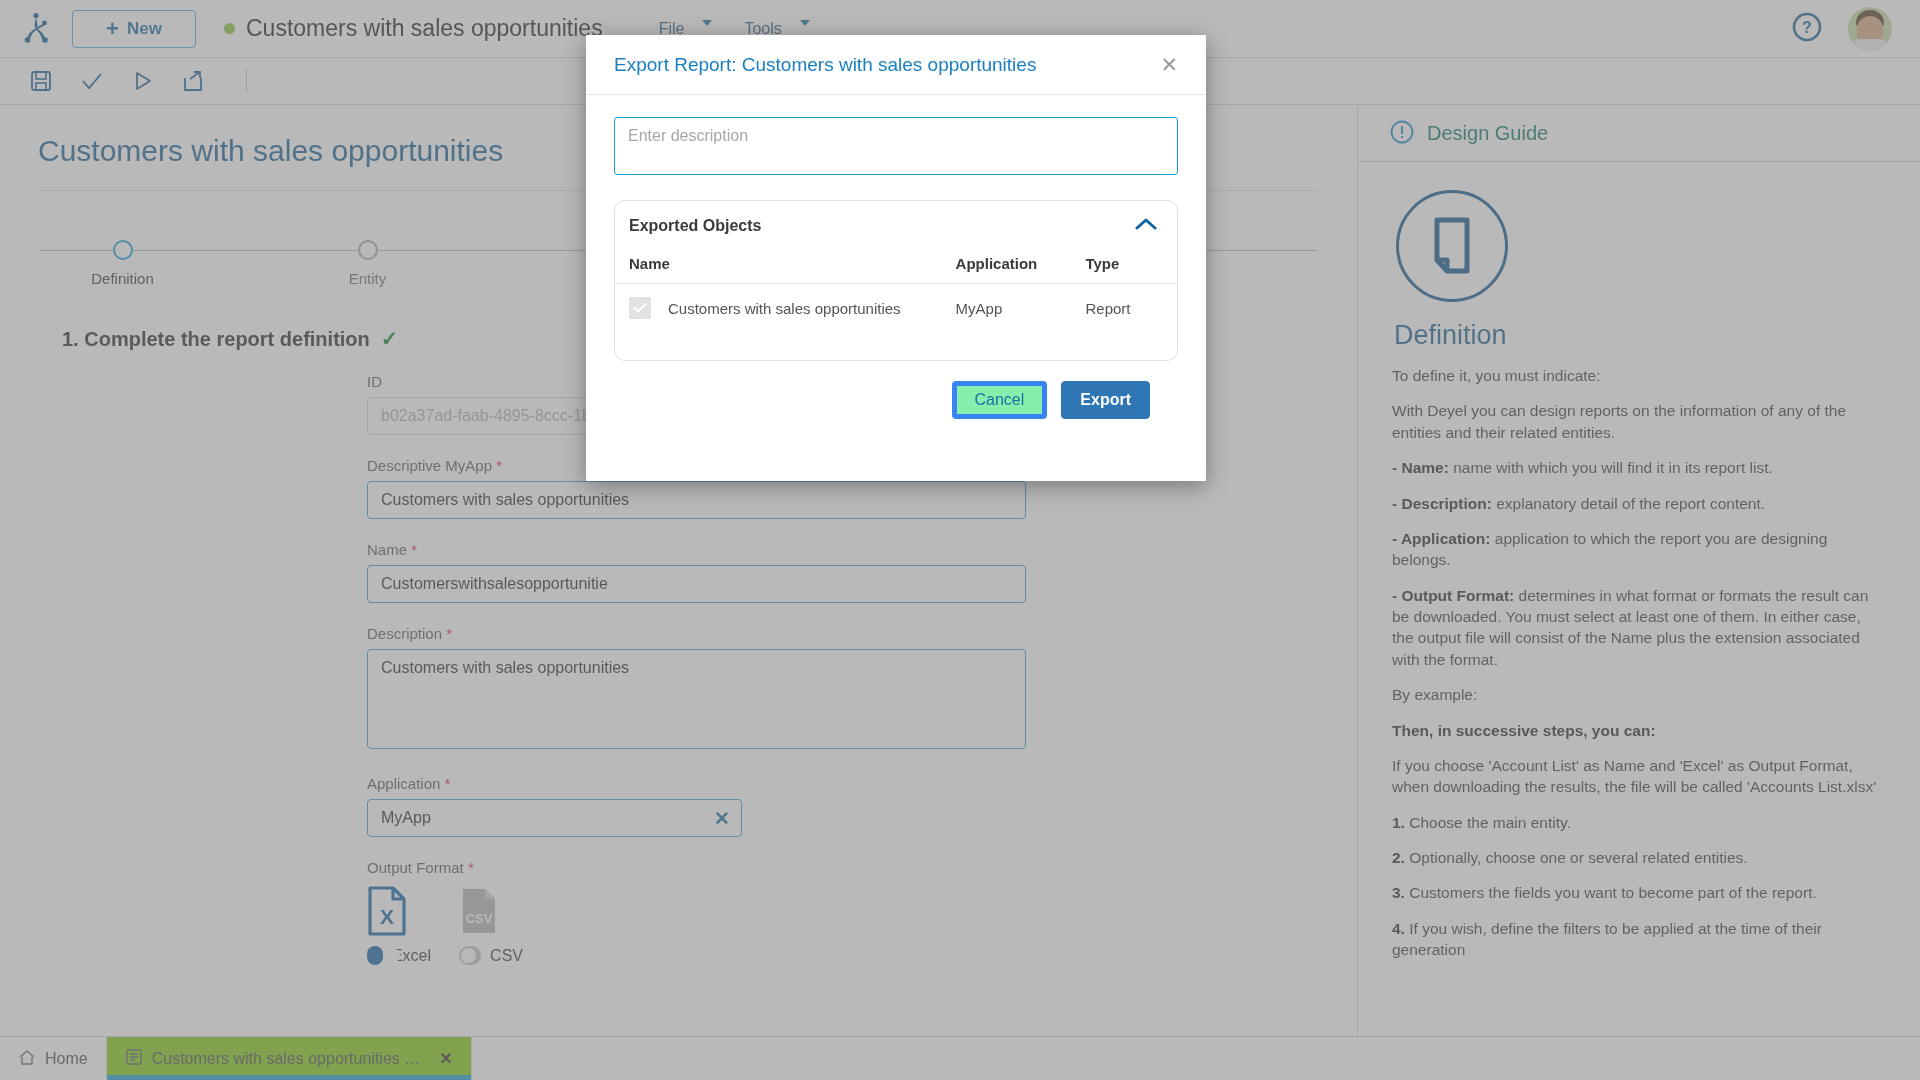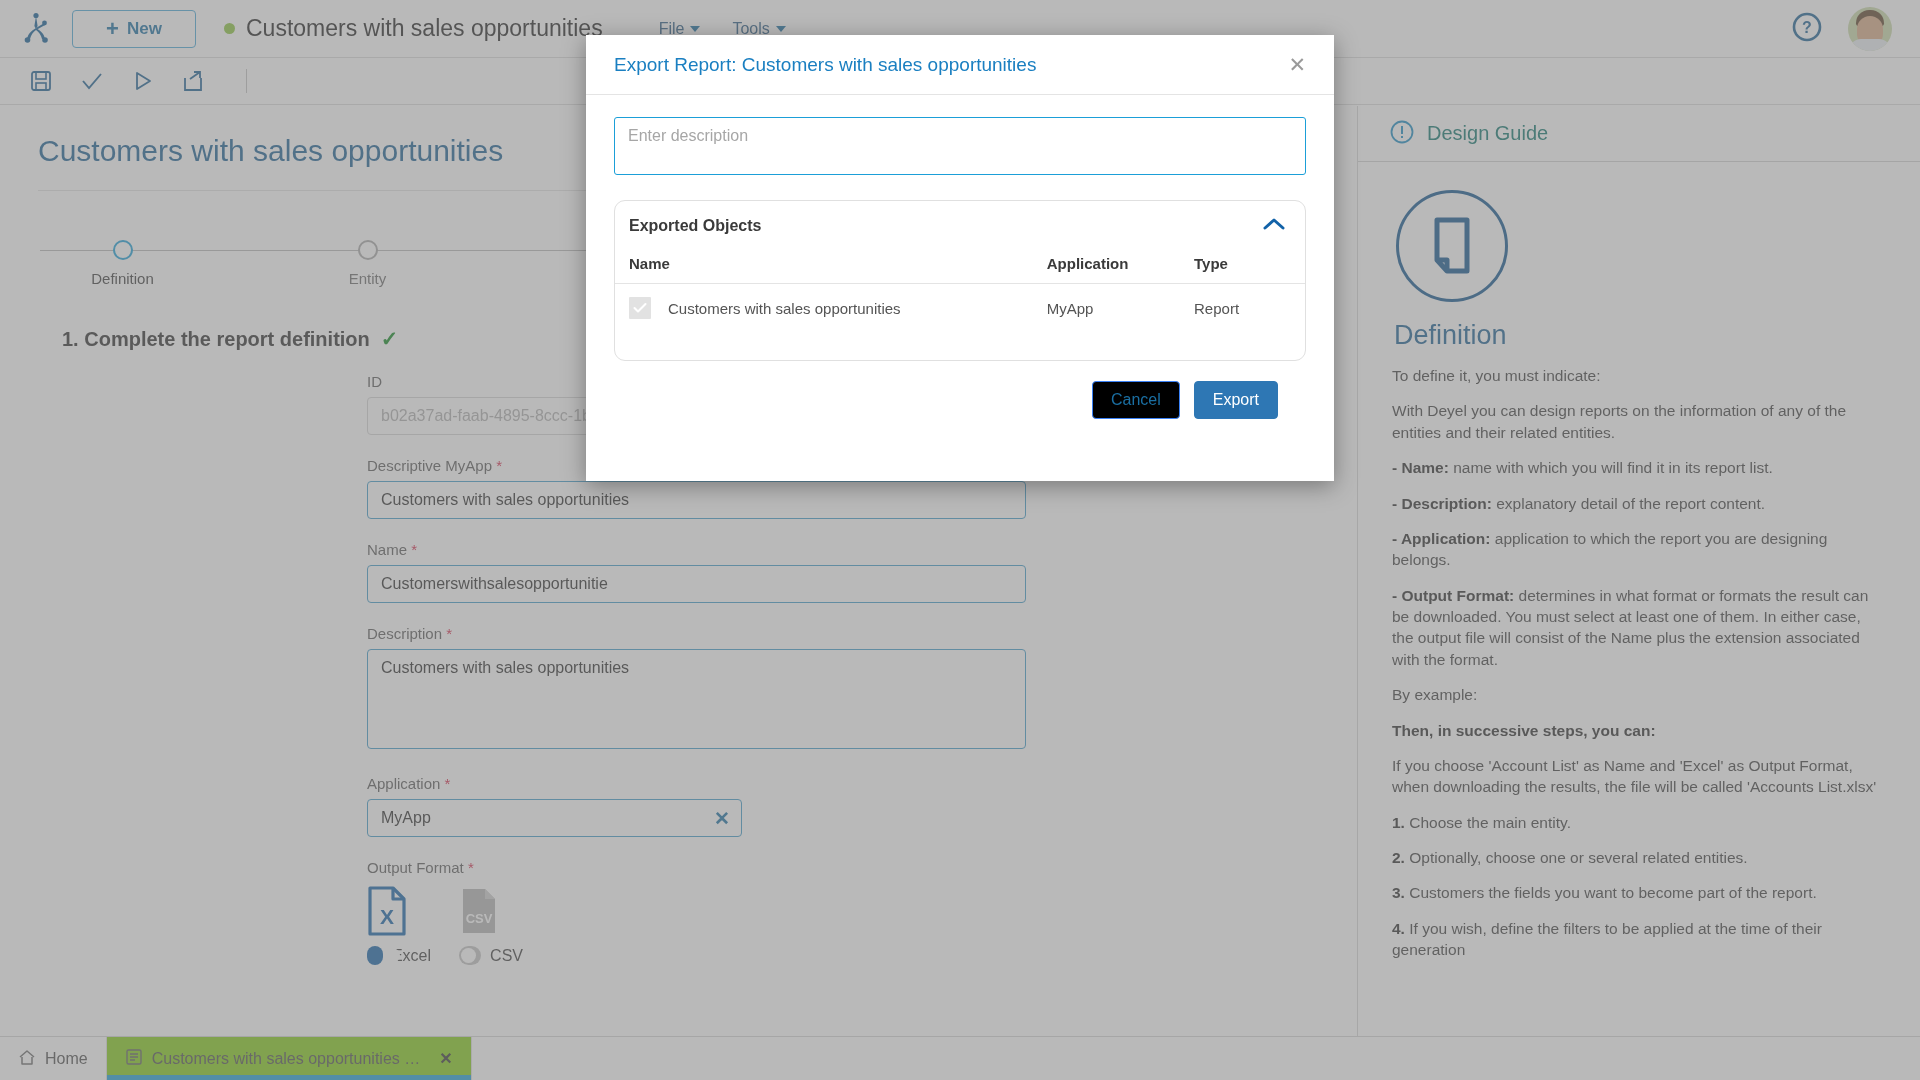--- a/index.html
+++ b/index.html
@@ -42,21 +42,21 @@
     background: #fff; cursor: pointer;
   }
   .new-btn .plus { font-size: 22px; font-weight: bold; line-height: 1; color:#1a6fa3;}
   .doc-title-wrap {
     display: flex; align-items: center; gap: 11px;
     margin-left: 28px;
   }
   .status-dot { width: 11px; height: 11px; border-radius: 50%; background: #8cc63e; }
   .doc-title { font-size: 23px; color: #222; }
   .menus { display: flex; gap: 32px; margin-left: 56px; }
-  .menu-item { font-size: 16px; color: #2b5d87; display: flex; align-items: center; gap: 6px; cursor:pointer;}
+  .menu-item { font-size: 16px; color: #2b5d87; display: flex; align-items: flex-start; gap: 18px; cursor:pointer;}
   .caret-d {
     width: 0; height: 0;
     border-left: 5px solid transparent;
     border-right: 5px solid transparent;
     border-top: 6px solid #1a6fa3;
     display: inline-block;
   }
   .topbar-right {
     margin-left: auto; display: flex; align-items: center; gap: 26px;
     padding-right: 28px;
@@ -239,21 +239,21 @@
   .tb-tab.sel::after {
     content: ""; position: absolute; left: 0; right: 0; bottom: 0;
     height: 5px; background: #1b9fd8;
   }
   .tb-close { margin-left: 10px; font-size: 16px; font-weight: bold; color: #333; }
 
   
   .modal {
     position: absolute;
     left: 586px; top: 35px;
-    width: 748px; height: 446px;
+    width: 620px; height: 446px;
     background: #ffffff;
     box-shadow: 0 5px 22px rgba(0,0,0,0.35);
     z-index: 1000;
   }
   .modal-head {
     height: 60px; display: flex; align-items: center;
     padding: 0 28px 0 28px;
     border-bottom: 1px solid #e4e4e4;
   }
   .modal-title { font-size: 19px; color: #1a7fc1; }
@@ -303,25 +303,25 @@
   .modal-foot {
     display: flex; justify-content: flex-end; gap: 14px;
     padding: 20px 28px 0 28px;
   }
   .btn {
     height: 38px; min-width: 70px; padding: 0 18px;
     border-radius: 4px; font-size: 16px; cursor: pointer;
     font-family: "Liberation Sans", sans-serif;
   }
   .btn-cancel {
-    background: #000000; color: #1a6fa3; border: 1px solid #3b82f6;
+    background: #86efac; color: #1a6fa3; border: 5px solid #3b82f6;
   }
   .btn-export {
     background: #2e77b4; color: #ffffff; border: 1px solid #2e77b4;
-    font-weight: normal;
+    font-weight: bold;
   }
 </style>
 </head>
 <body>
 
 <div id="app">
 
   <div class="topbar">
     <div class="logo">
       <svg width="34" height="34" viewBox="0 0 34 34">

